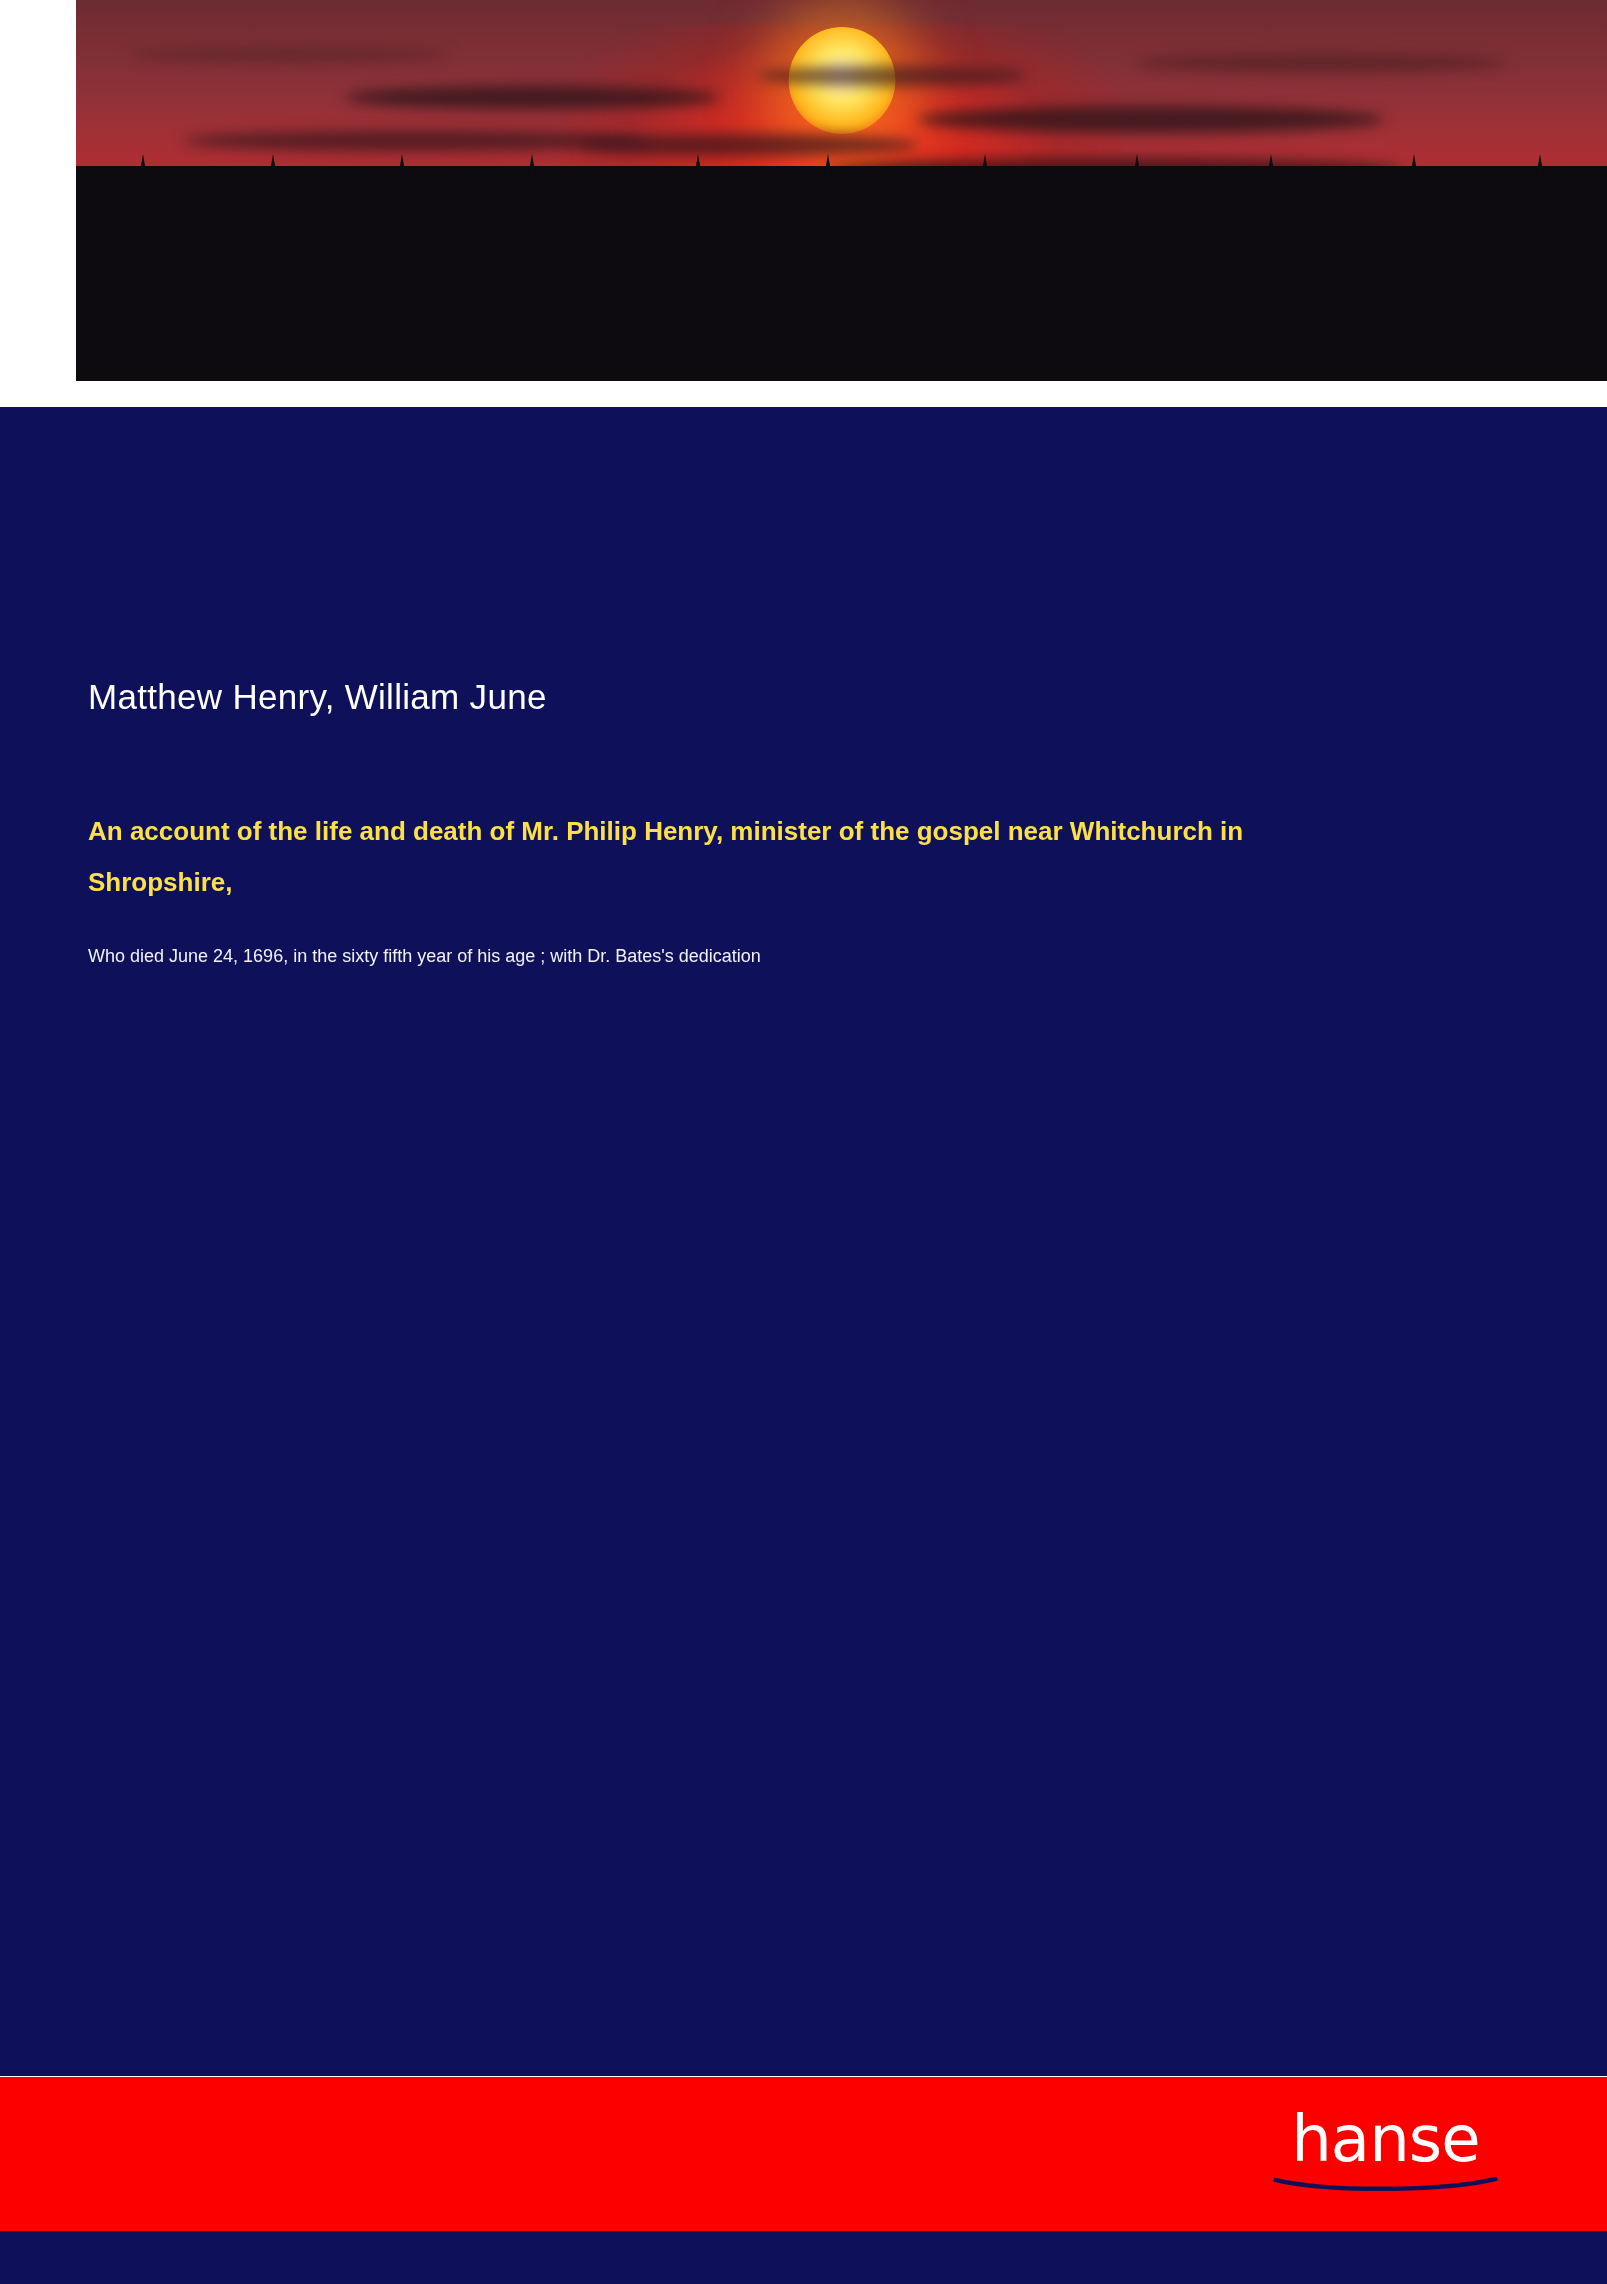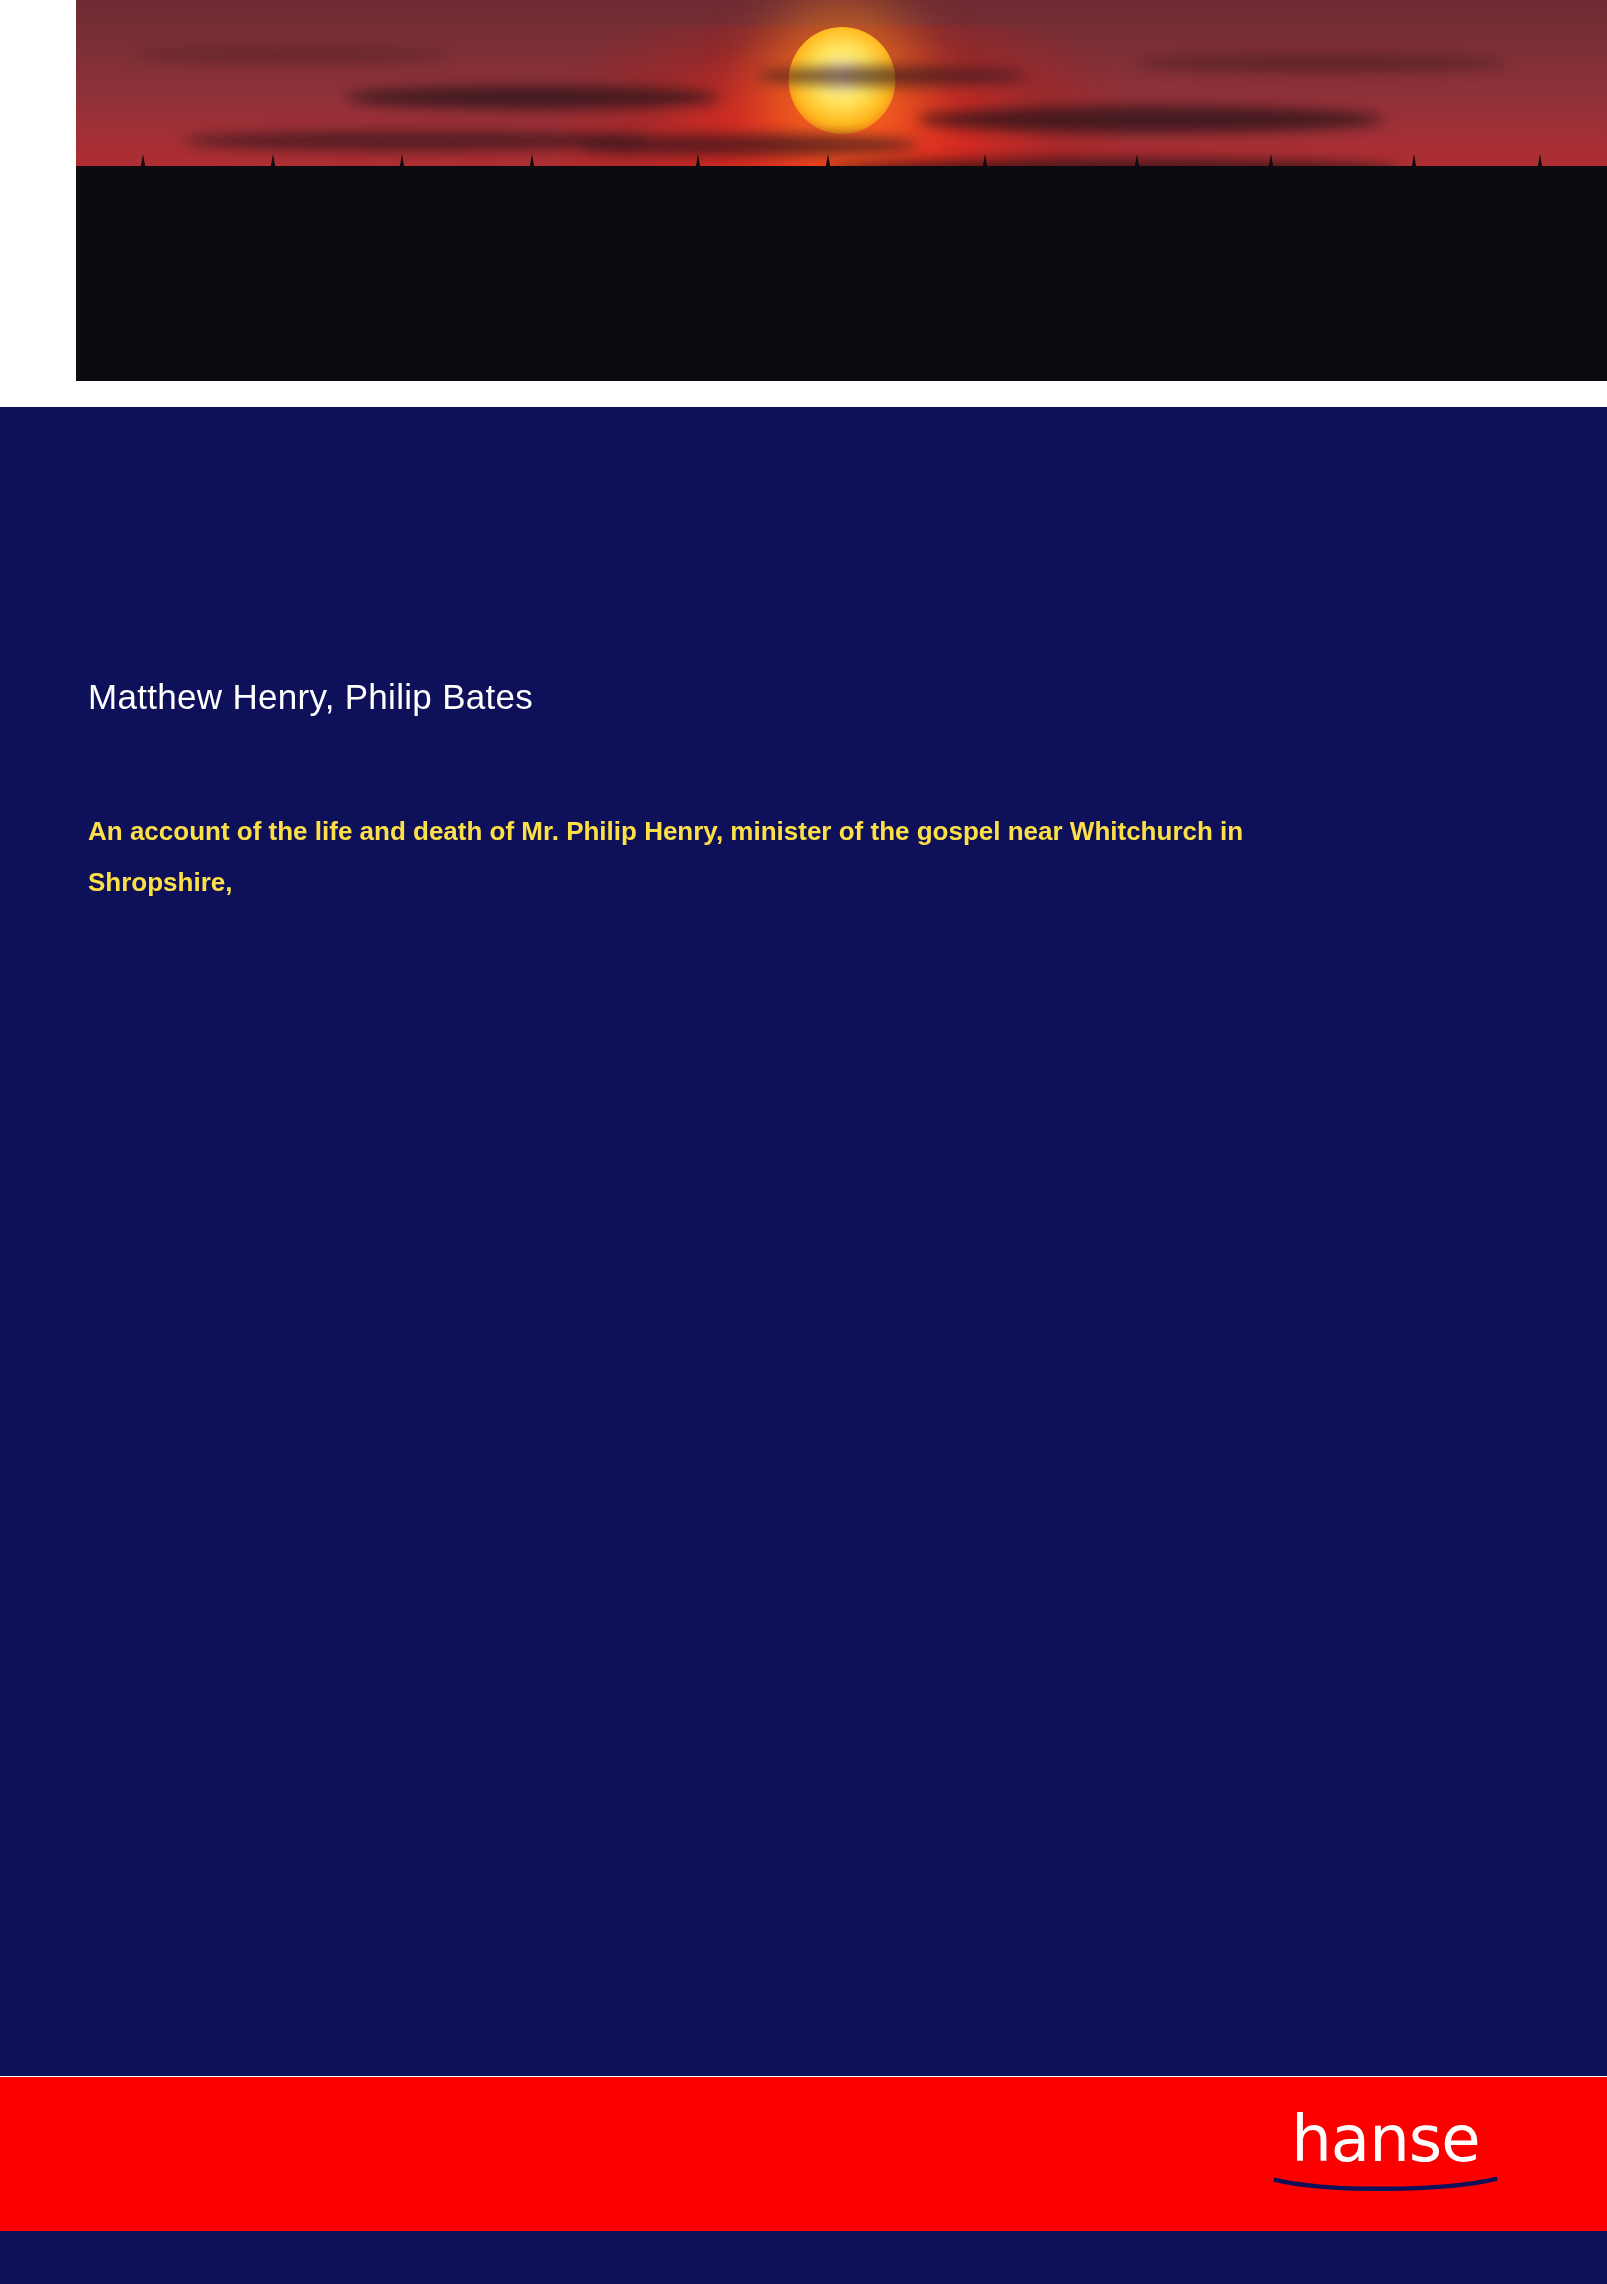--- a/index.html
+++ b/index.html
@@ -252,22 +252,23 @@
         <div class="spike" style="left:1057px;"></div>
         <div class="spike" style="left:1191px;"></div>
         <div class="spike" style="left:1334px;"></div>
         <div class="spike" style="left:1460px;"></div>
       </div>
     </div>
   </div>
 
   <div class="cover-body">
     <div class="text-block">
-      <div class="author">Matthew Henry, Philip Bates</div>
+      <div class="author">Matthew Henry, William June</div>
       <div class="title">An account of the life and death of Mr. Philip Henry, minister of the gospel near Whitchurch in Shropshire,</div>
+      <div class="subtitle">Who died June 24, 1696, in the sixty fifth year of his age ; with Dr. Bates's dedication</div>
     </div>
   </div>
 
   <div class="footer">
     <div class="logo">
       <div class="logo-word">hanse</div>
       <svg class="logo-swoosh" viewBox="0 0 254 16">
         <path d="M2 4 C 60 18, 190 18, 252 3" fill="none" stroke="#0e1159" stroke-width="5"></path>
       </svg>
     </div>

